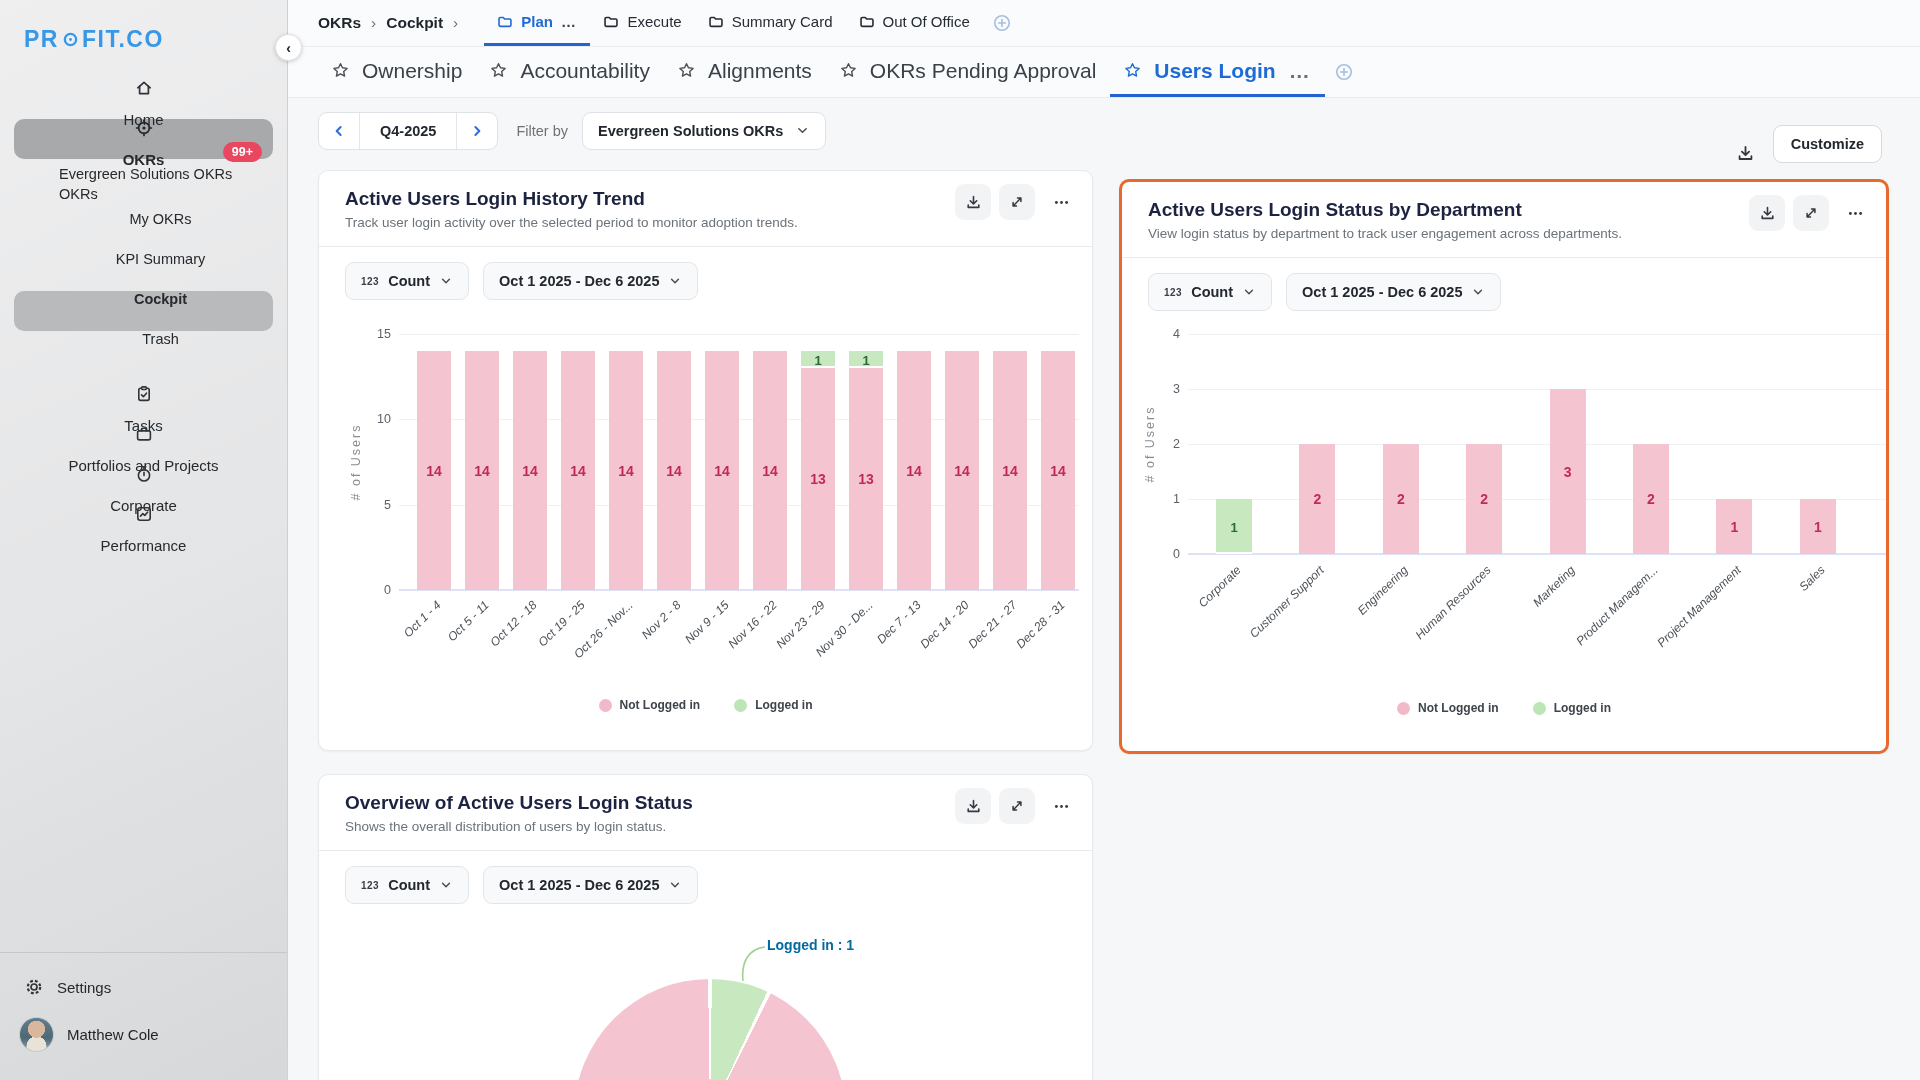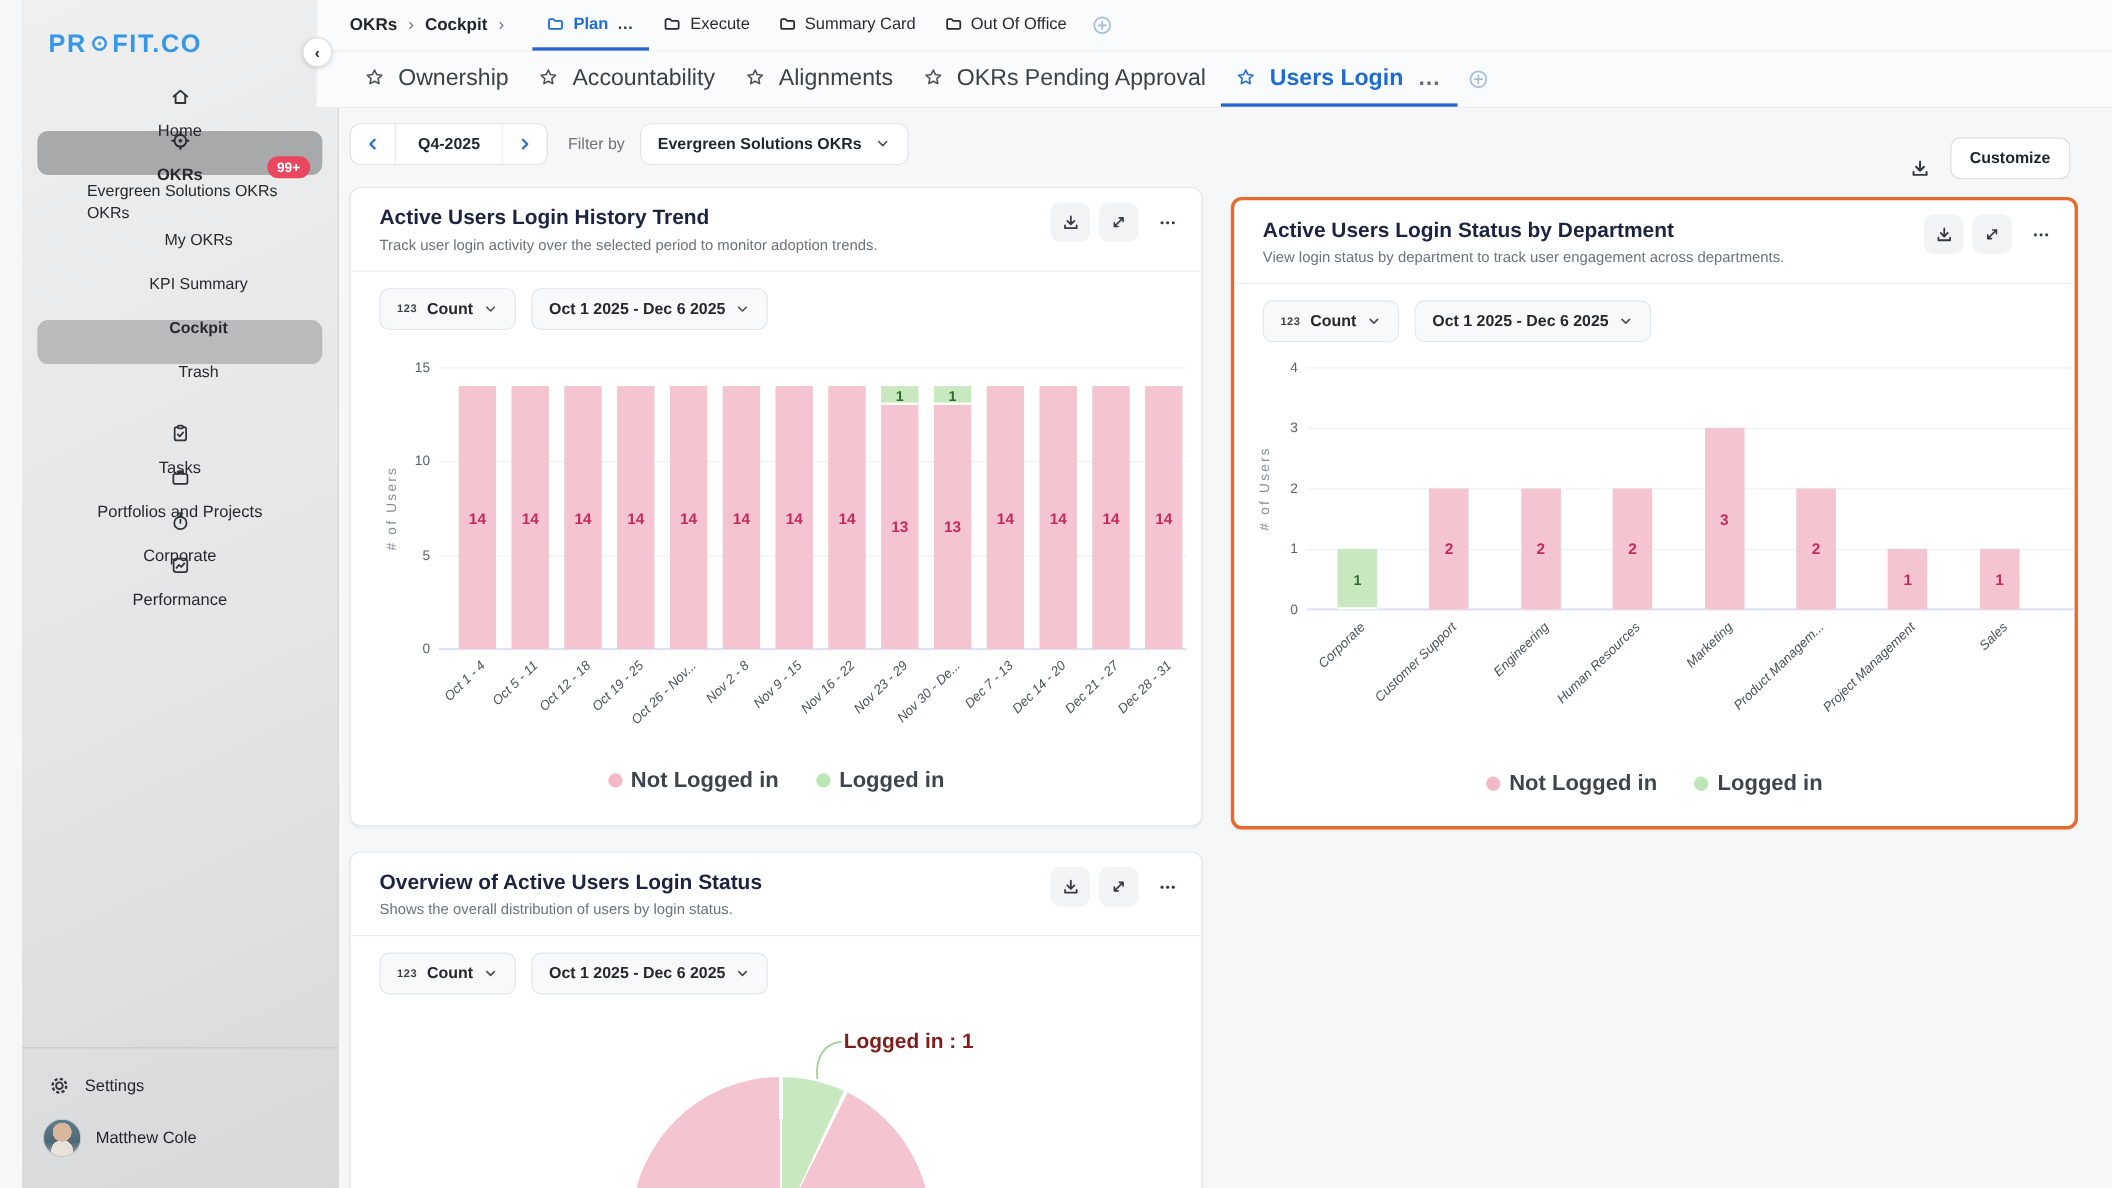--- a/index.html
+++ b/index.html
@@ -9,21 +9,20 @@
     font-family:"Liberation Sans", sans-serif;
     background:#f6f7f8; color:#23272e;
   }
   .page { position:relative; width:1920px; height:1080px; }
 
   
   .sidebar {
     position:absolute; left:0; top:0; width:288px; height:1080px;
     background:linear-gradient(155deg,#efeff0 0%,#e4e5e6 55%,#d7d8da 100%);
     border-right:1px solid #cfd0d2;
-    margin-left:20px;
   }
   .logo { display:flex; align-items:center; gap:3px; padding:26px 0 0 24px;
     font-size:23px; font-weight:800; letter-spacing:1.5px; color:#3798e8; }
   .nav { margin-top:26px; }
   .nav-item { display:flex; align-items:center; gap:14px; height:40px; margin:0 14px;
     padding:0 11px; border-radius:10px; font-size:15px; font-weight:500; color:#26292d; cursor:pointer;flex-direction:column; }
   .nav-item.sel1 { background:#a7a9ab; font-weight:700; }
   .nav-item.sel2 { background:#b9babc; font-weight:700; }
   .nav-item.sub { padding-left:45px; font-size:14.5px; }
   .nav-item.tall { height:auto; min-height:52px; padding-top:6px; padding-bottom:6px; line-height:1.35; }
@@ -105,24 +104,24 @@
   .grid { position:absolute; height:1px; background:#eef0f3; }
   .zero { position:absolute; height:2px; background:#dfe2f4; }
   .ytick { position:absolute; width:34px; text-align:right; font-size:12.5px; color:#5c6269; transform:translateY(-50%); }
   .ylab { position:absolute; font-size:12.5px; color:#878d93; letter-spacing:2px; white-space:nowrap;
     transform:translate(-50%,-50%) rotate(-90deg); }
   .bar-seg { position:absolute; cursor:pointer; }
   .val { position:absolute; transform:translate(-50%,-50%); font-size:14px; font-weight:700; }
   .xlab { position:absolute; width:170px; text-align:right; font-size:12px; font-style:italic; color:#4b5158;
     transform:rotate(-44deg); transform-origin:100% 0; white-space:nowrap; }
   .legend { position:absolute; left:0; right:0; display:flex; justify-content:center; gap:34px; }
-  .leg-item { display:flex; align-items:center; gap:8px; font-size:20px; font-weight:700; color:#3e444c; cursor:pointer; }
+  .leg-item { display:flex; align-items:center; gap:8px; font-size:12px; font-weight:700; color:#3e444c; cursor:pointer; }
   .leg-dot { width:13px; height:13px; border-radius:50%; }
   .pie { position:absolute; border-radius:50%; }
-  .pie-label { position:absolute; font-size:19px; font-weight:700; color:#7f1d1d; white-space:nowrap; }
+  .pie-label { position:absolute; font-size:14px; font-weight:700; color:#0369a1; white-space:nowrap; }
   .pie-svg { position:absolute; inset:0; pointer-events:none; }
 </style>
 </head>
 <body>
 
 <div class="page">
 
   <aside class="sidebar">
     <div class="logo">
       <span>PR</span>

